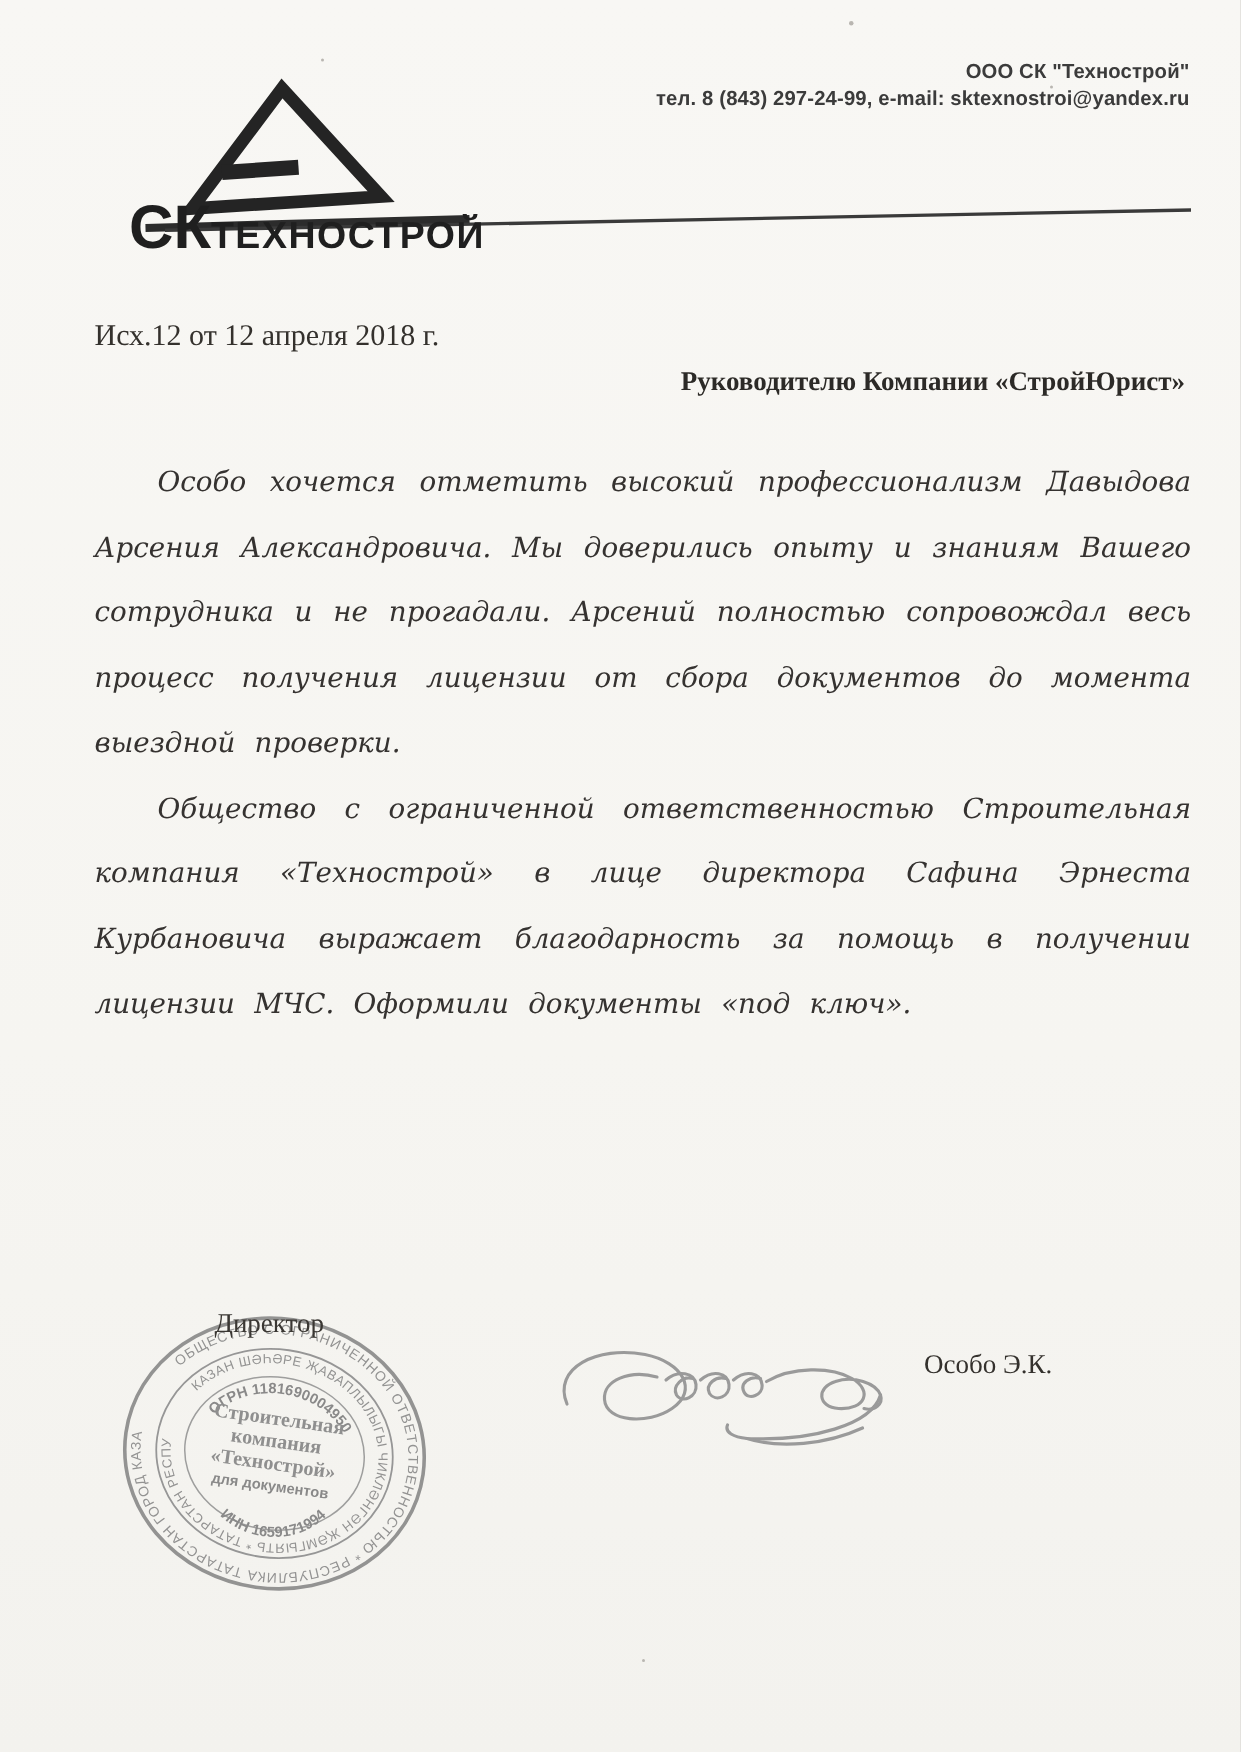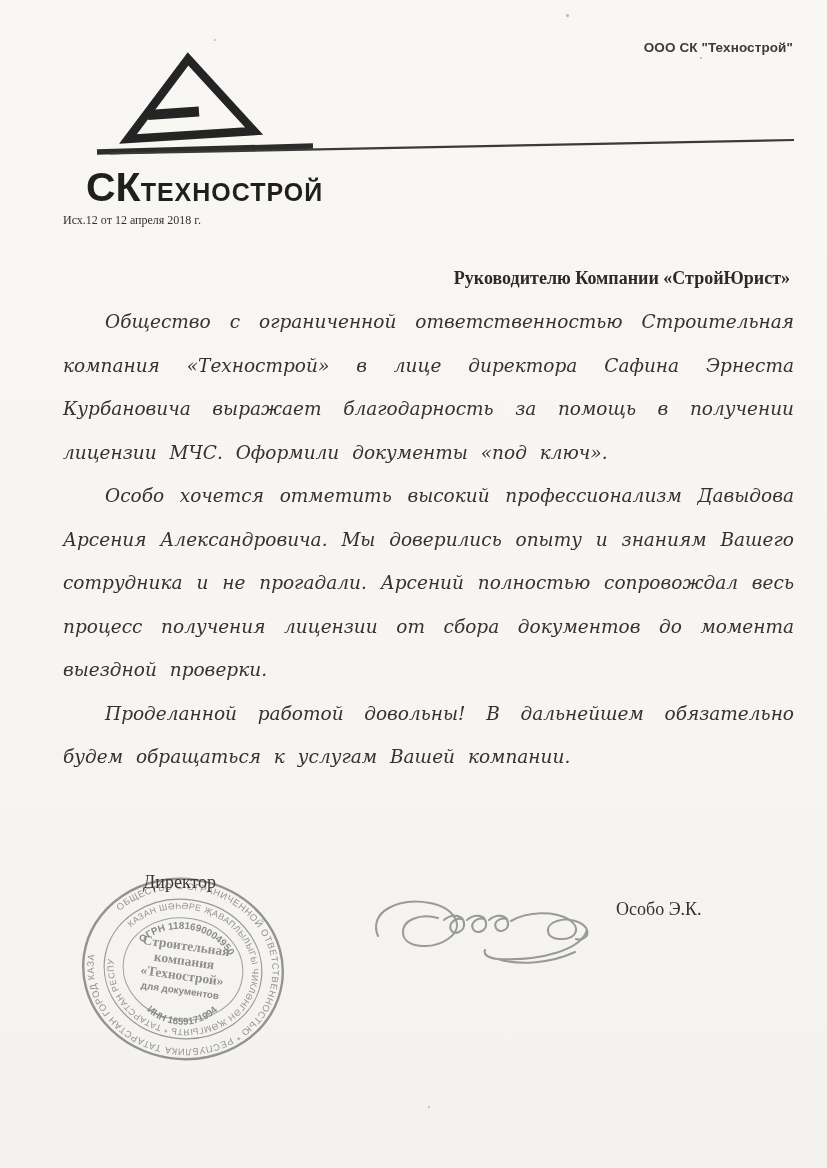--- a/index.html
+++ b/index.html
@@ -12,28 +12,28 @@
   .org-header{
     position:absolute;top:39px;right:34px;text-align:right;
     font-family:"Liberation Sans",sans-serif;font-weight:bold;
     font-size:13.5px;line-height:17.5px;color:#3b3b3b;letter-spacing:.1px;
   }
   .header-rules{position:absolute;left:0;top:0;width:827px;height:200px;pointer-events:none;}
   
   .logo-mark{position:absolute;left:122px;top:54px;width:140px;height:95px;overflow:visible;}
   .logo-text{
     position:absolute;left:86px;top:128px;white-space:nowrap;
-    font-family:"Liberation Sans",sans-serif;font-weight:bold;color:#1f1f1f;margin-top:36px;
+    font-family:"Liberation Sans",sans-serif;font-weight:bold;color:#1f1f1f;
   }
   .logo-sk{font-size:41px;letter-spacing:0;}
   .logo-name{font-size:25px;letter-spacing:1px;}
   
-  .outgoing-ref{position:absolute;left:63px;top:213px;font-size:12px;color:#34312d;}
+  .outgoing-ref{position:absolute;left:63px;top:213px;font-size:20px;color:#34312d;}
   .addressee{
-    position:absolute;right:37px;top:244px;font-size:18px;font-weight:bold;color:#2c2a27;margin-top:24px;
+    position:absolute;right:37px;top:244px;font-size:18px;font-weight:bold;color:#2c2a27;
   }
   
   .letter-body{
     position:absolute;left:63px;top:300px;width:731px;
     font-family:"DejaVu Serif","Liberation Serif",serif;font-style:italic;
     font-size:18.5px;line-height:43.5px;color:#353230;
     text-align:justify;word-spacing:7px;
   }
   .letter-body p{margin:0;text-indent:42px;}
   
@@ -61,29 +61,29 @@
   <svg class="logo-mark" viewBox="0 0 140 95">
     <polygon points="66,5 6,85 132,77" fill="none" stroke="#242424" stroke-width="8.5"></polygon>
     <line x1="26" y1="61" x2="77" y2="57.5" stroke="#242424" stroke-width="10"></line>
   </svg>
   <div class="logo-text">
     <span class="logo-sk">СК</span><span class="logo-name">ТЕХНОСТРОЙ</span>
   </div>
 
   <div class="org-header">
     <div>ООО СК "Технострой"</div>
+    <div>тел. 8 (843) 297-24-99, e-mail: sktexnostroi@yandex.ru</div>
   </div>
 
   <div class="outgoing-ref">Исх.12 от 12 апреля 2018 г.</div>
   <div class="addressee">Руководителю Компании «СтройЮрист»</div>
 
   <div class="letter-body">
+    <p>Особо хочется отметить высокий профессионализм Давыдова Арсения Александровича. Мы доверились опыту и знаниям Вашего сотрудника и не прогадали. Арсений полностью сопровождал весь процесс получения лицензии от сбора документов до момента выездной проверки.</p>
     <p>Общество с ограниченной ответственностью Строительная компания «Технострой» в лице директора Сафина Эрнеста Курбановича выражает благодарность за помощь в получении лицензии МЧС. Оформили документы «под ключ».</p>
-    <p>Особо хочется отметить высокий профессионализм Давыдова Арсения Александровича. Мы доверились опыту и знаниям Вашего сотрудника и не прогадали. Арсений полностью сопровождал весь процесс получения лицензии от сбора документов до момента выездной проверки.</p>
-    <p>Проделанной работой довольны! В дальнейшем обязательно будем обращаться к услугам Вашей компании.</p>
   </div>
 
   <svg class="stamp" viewBox="0 0 226 206">
     <g transform="rotate(8 113 101)" fill="none">
       <ellipse cx="113" cy="101" rx="100" ry="90" stroke="#8b8b8b" stroke-width="2.4"></ellipse>
       <ellipse cx="113" cy="101" rx="79" ry="69.5" stroke="#8f8f8f" stroke-width="1.2"></ellipse>
       <ellipse cx="113" cy="101" rx="60" ry="51" stroke="#979797" stroke-width="1"></ellipse>
       <path id="ring1" d="M113,101 m-89.5,0 a89.5,79.5 0 1,1 179,0 a89.5,79.5 0 1,1 -179,0"></path>
       <path id="ring2" d="M113,101 m-69.5,0 a69.5,60 0 1,1 139,0 a69.5,60 0 1,1 -139,0"></path>
       <path id="ogrnArc" d="M113,101 m-53,6 a53,46 0 0,1 106,0"></path>

